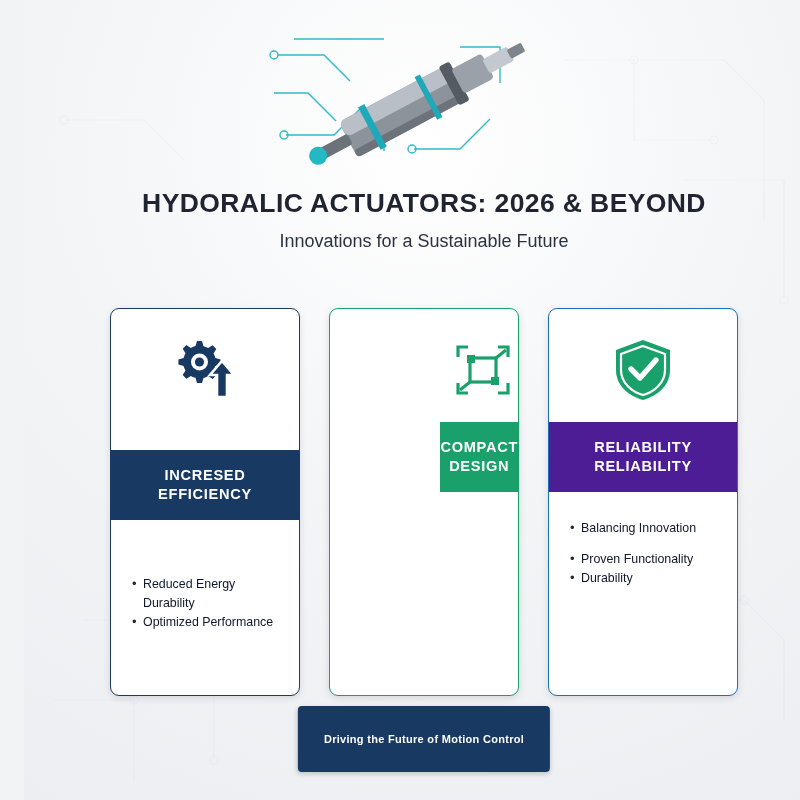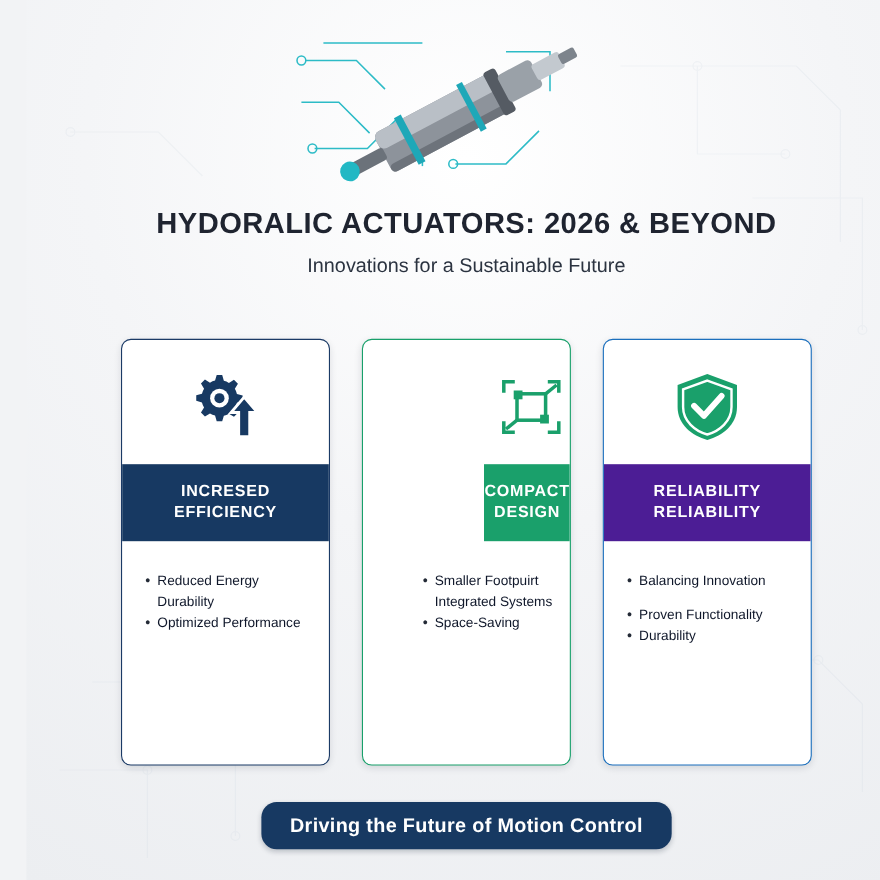--- a/index.html
+++ b/index.html
@@ -73,21 +73,21 @@
     height: 388px;
     background: #ffffff;
     border-radius: 9px;
     box-shadow: 0 2px 7px rgba(20,30,50,0.13);
     display: flex;
     flex-direction: column;
     align-items: stretch;
     overflow: hidden;
     box-sizing: border-box;
   }
-  .card.navy  { border: 1.6px solid #1b3a66; }
+  .card.navy  { border: 1.6px solid #1b3a66; gap: 28px; }
   .card.green { border: 1.6px solid #18a06a; align-items: flex-end; }
   .card.blue  { border: 1.6px solid #1b6fbd; }
 
   .card-icon {
     height: 105px;
     display: flex;
     align-items: center;
     justify-content: center;
     padding-top: 8px;
   }
@@ -136,25 +136,25 @@
   .card-body li.nobullet { margin-left: 0; }
   .card-body li.gap { margin-top: 14px; }
 
   .footer-bar {
     position: absolute;
     left: 50%;
     transform: translateX(-50%);
     bottom: 28px;
     background: #173962;
     color: #ffffff;
-    font-size: 18px;
+    font-size: 11px;
     font-weight: bold;
     letter-spacing: 0.3px;
-    padding: 11px 26px;
-    border-radius: 14px;
+    padding: 27px 26px;
+    border-radius: 4px;
     box-shadow: 0 2px 5px rgba(20,30,50,0.22);
     white-space: nowrap;
   }
 </style>
 </head>
 <body>
 
 <div id="page">
 
   <svg class="bg-deco" width="800" height="800" viewBox="0 0 800 800" aria-hidden="true">
@@ -255,27 +255,20 @@
             <path d="M22 45 L12 53"></path>
           </g>
           <rect x="19" y="18" width="8" height="8" fill="#1aa06b"></rect>
           <rect x="43" y="40" width="8" height="8" fill="#1aa06b"></rect>
         </svg>
       </div>
       <div class="card-band band-green">
         <span>COMPACT</span>
         <span>DESIGN</span>
       </div>
-      <div class="card-body">
-        <ul>
-          <li class="bulleted">Smaller Footpuirt</li>
-          <li class="nobullet">Integrated Systems</li>
-          <li class="bulleted">Space-Saving</li>
-        </ul>
-      </div>
     </div>
 
     <div class="card blue">
       <div class="card-icon">
         <svg width="66" height="68" viewBox="0 0 66 68">
           <path d="M33 4 L60 14 L60 34 C60 50 47 60 33 64 C19 60 6 50 6 34 L6 14 Z" fill="#1aa06b"></path>
           <path d="M33 10 L55 18 L55 34 C55 47 44 56 33 59 C22 56 11 47 11 34 L11 18 Z" fill="none" stroke="#ffffff" stroke-width="2.2"></path>
           <path d="M21 33 L30 42 L46 24" fill="none" stroke="#ffffff" stroke-width="5.4" stroke-linecap="round" stroke-linejoin="round"></path>
         </svg>
       </div>

